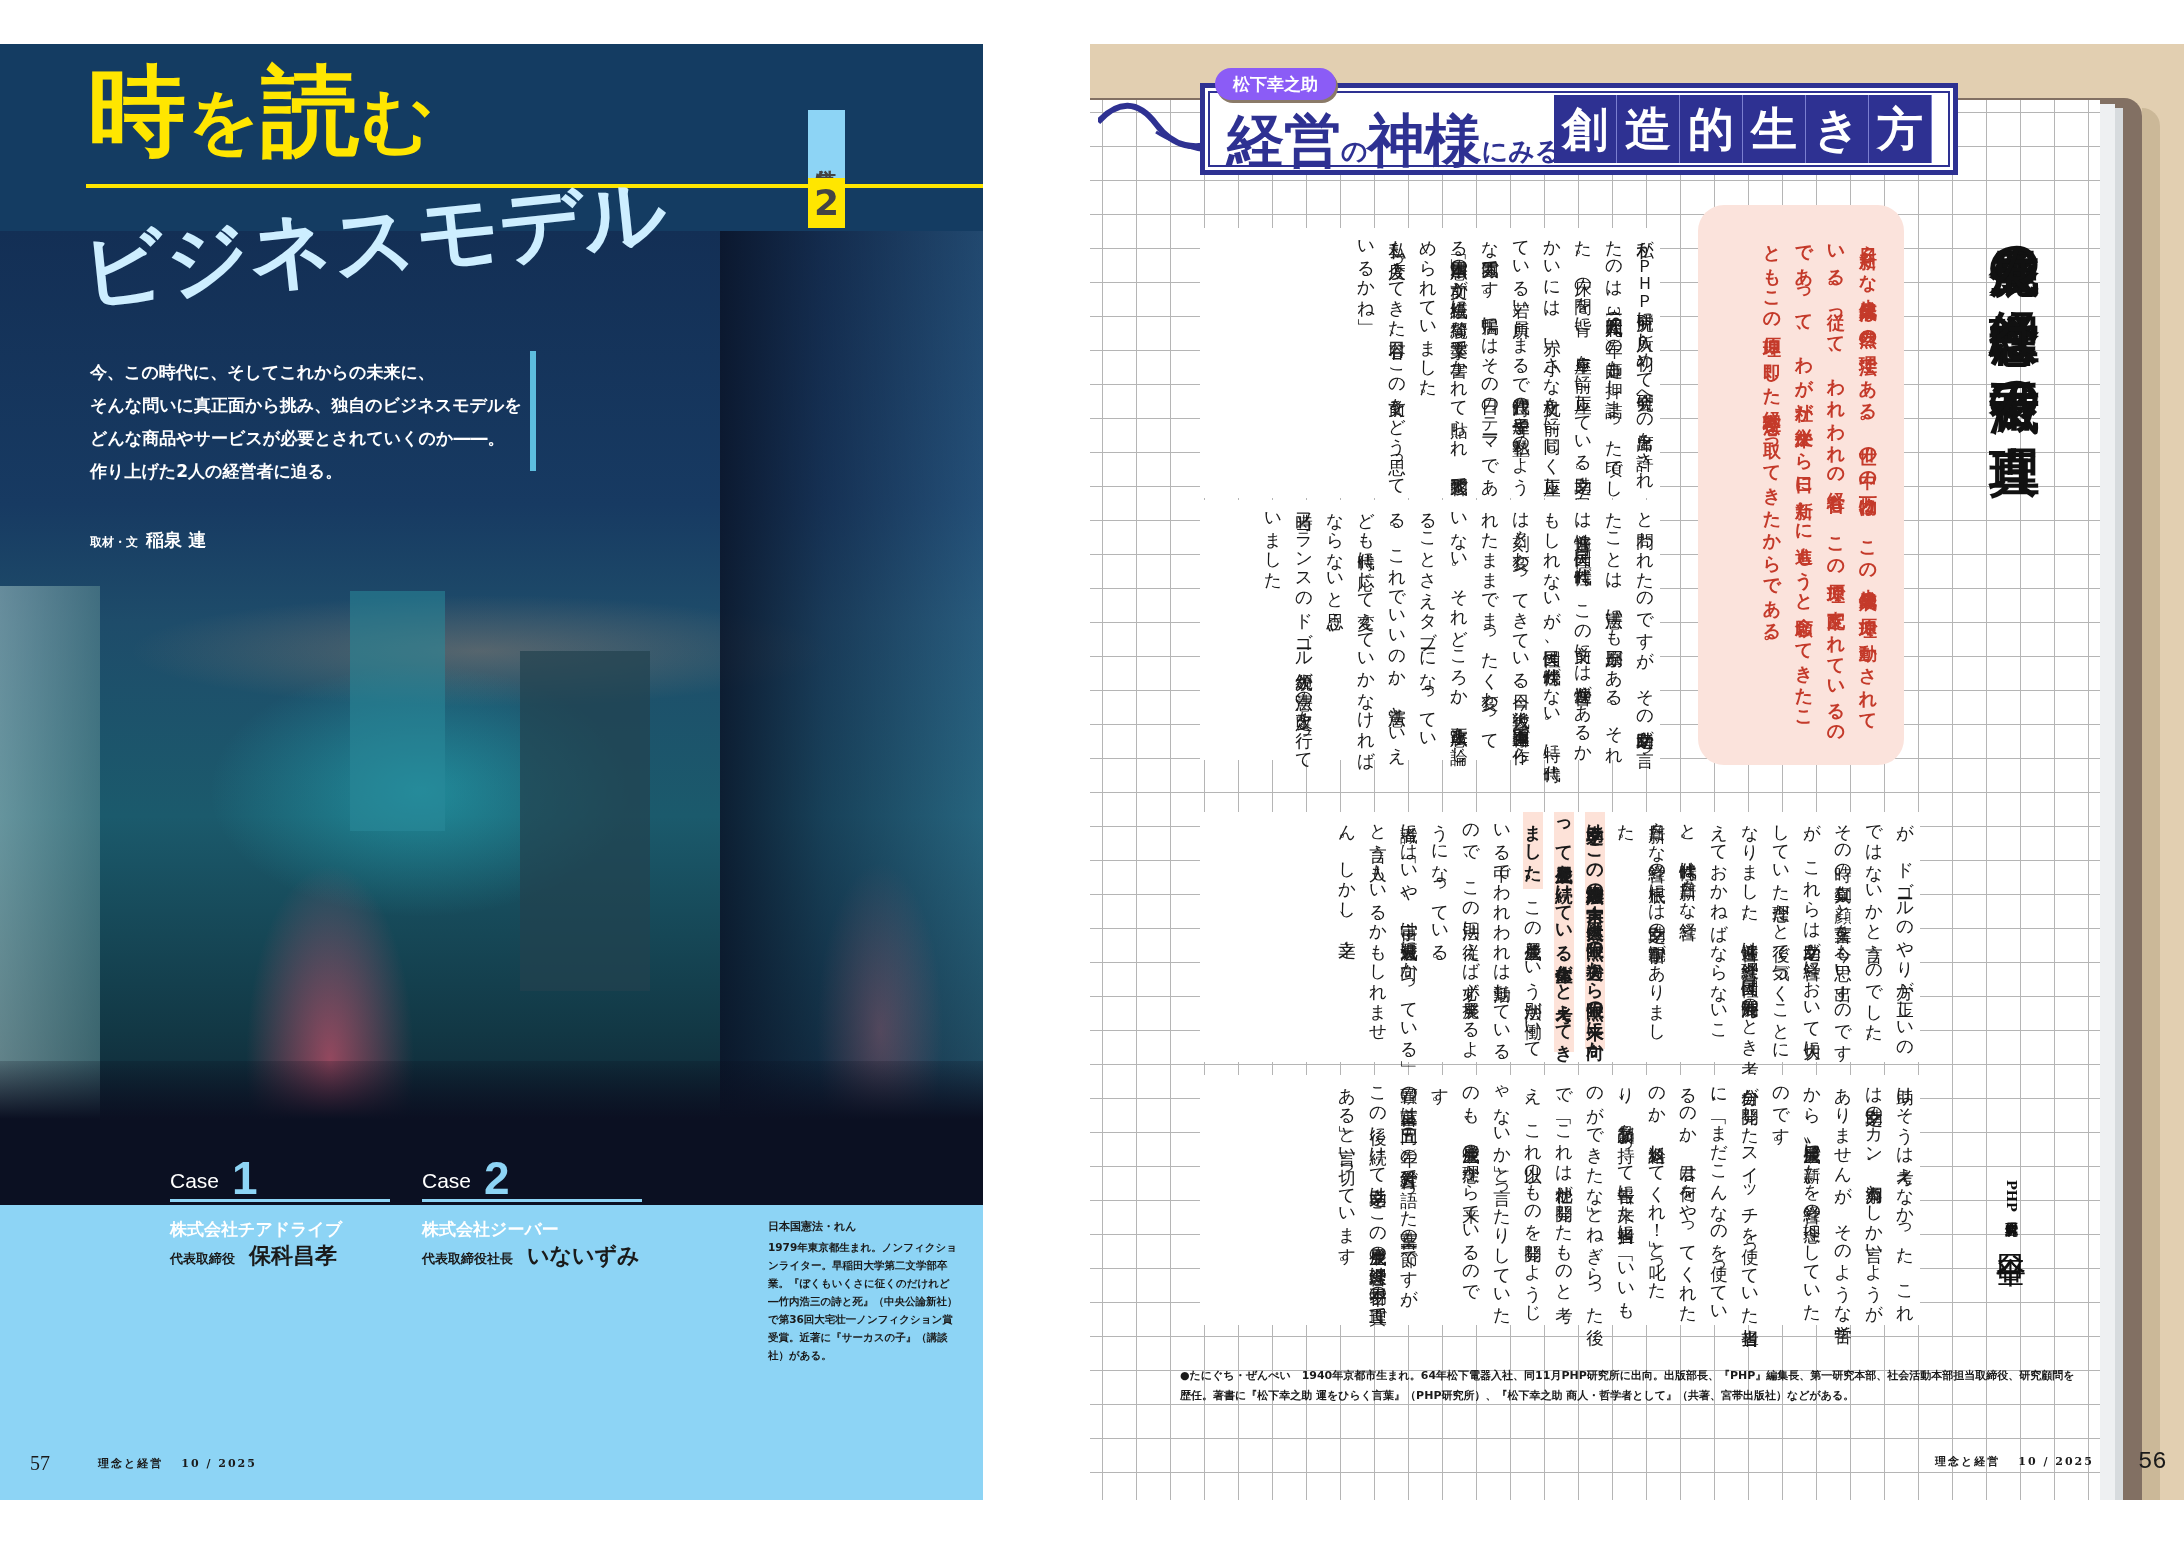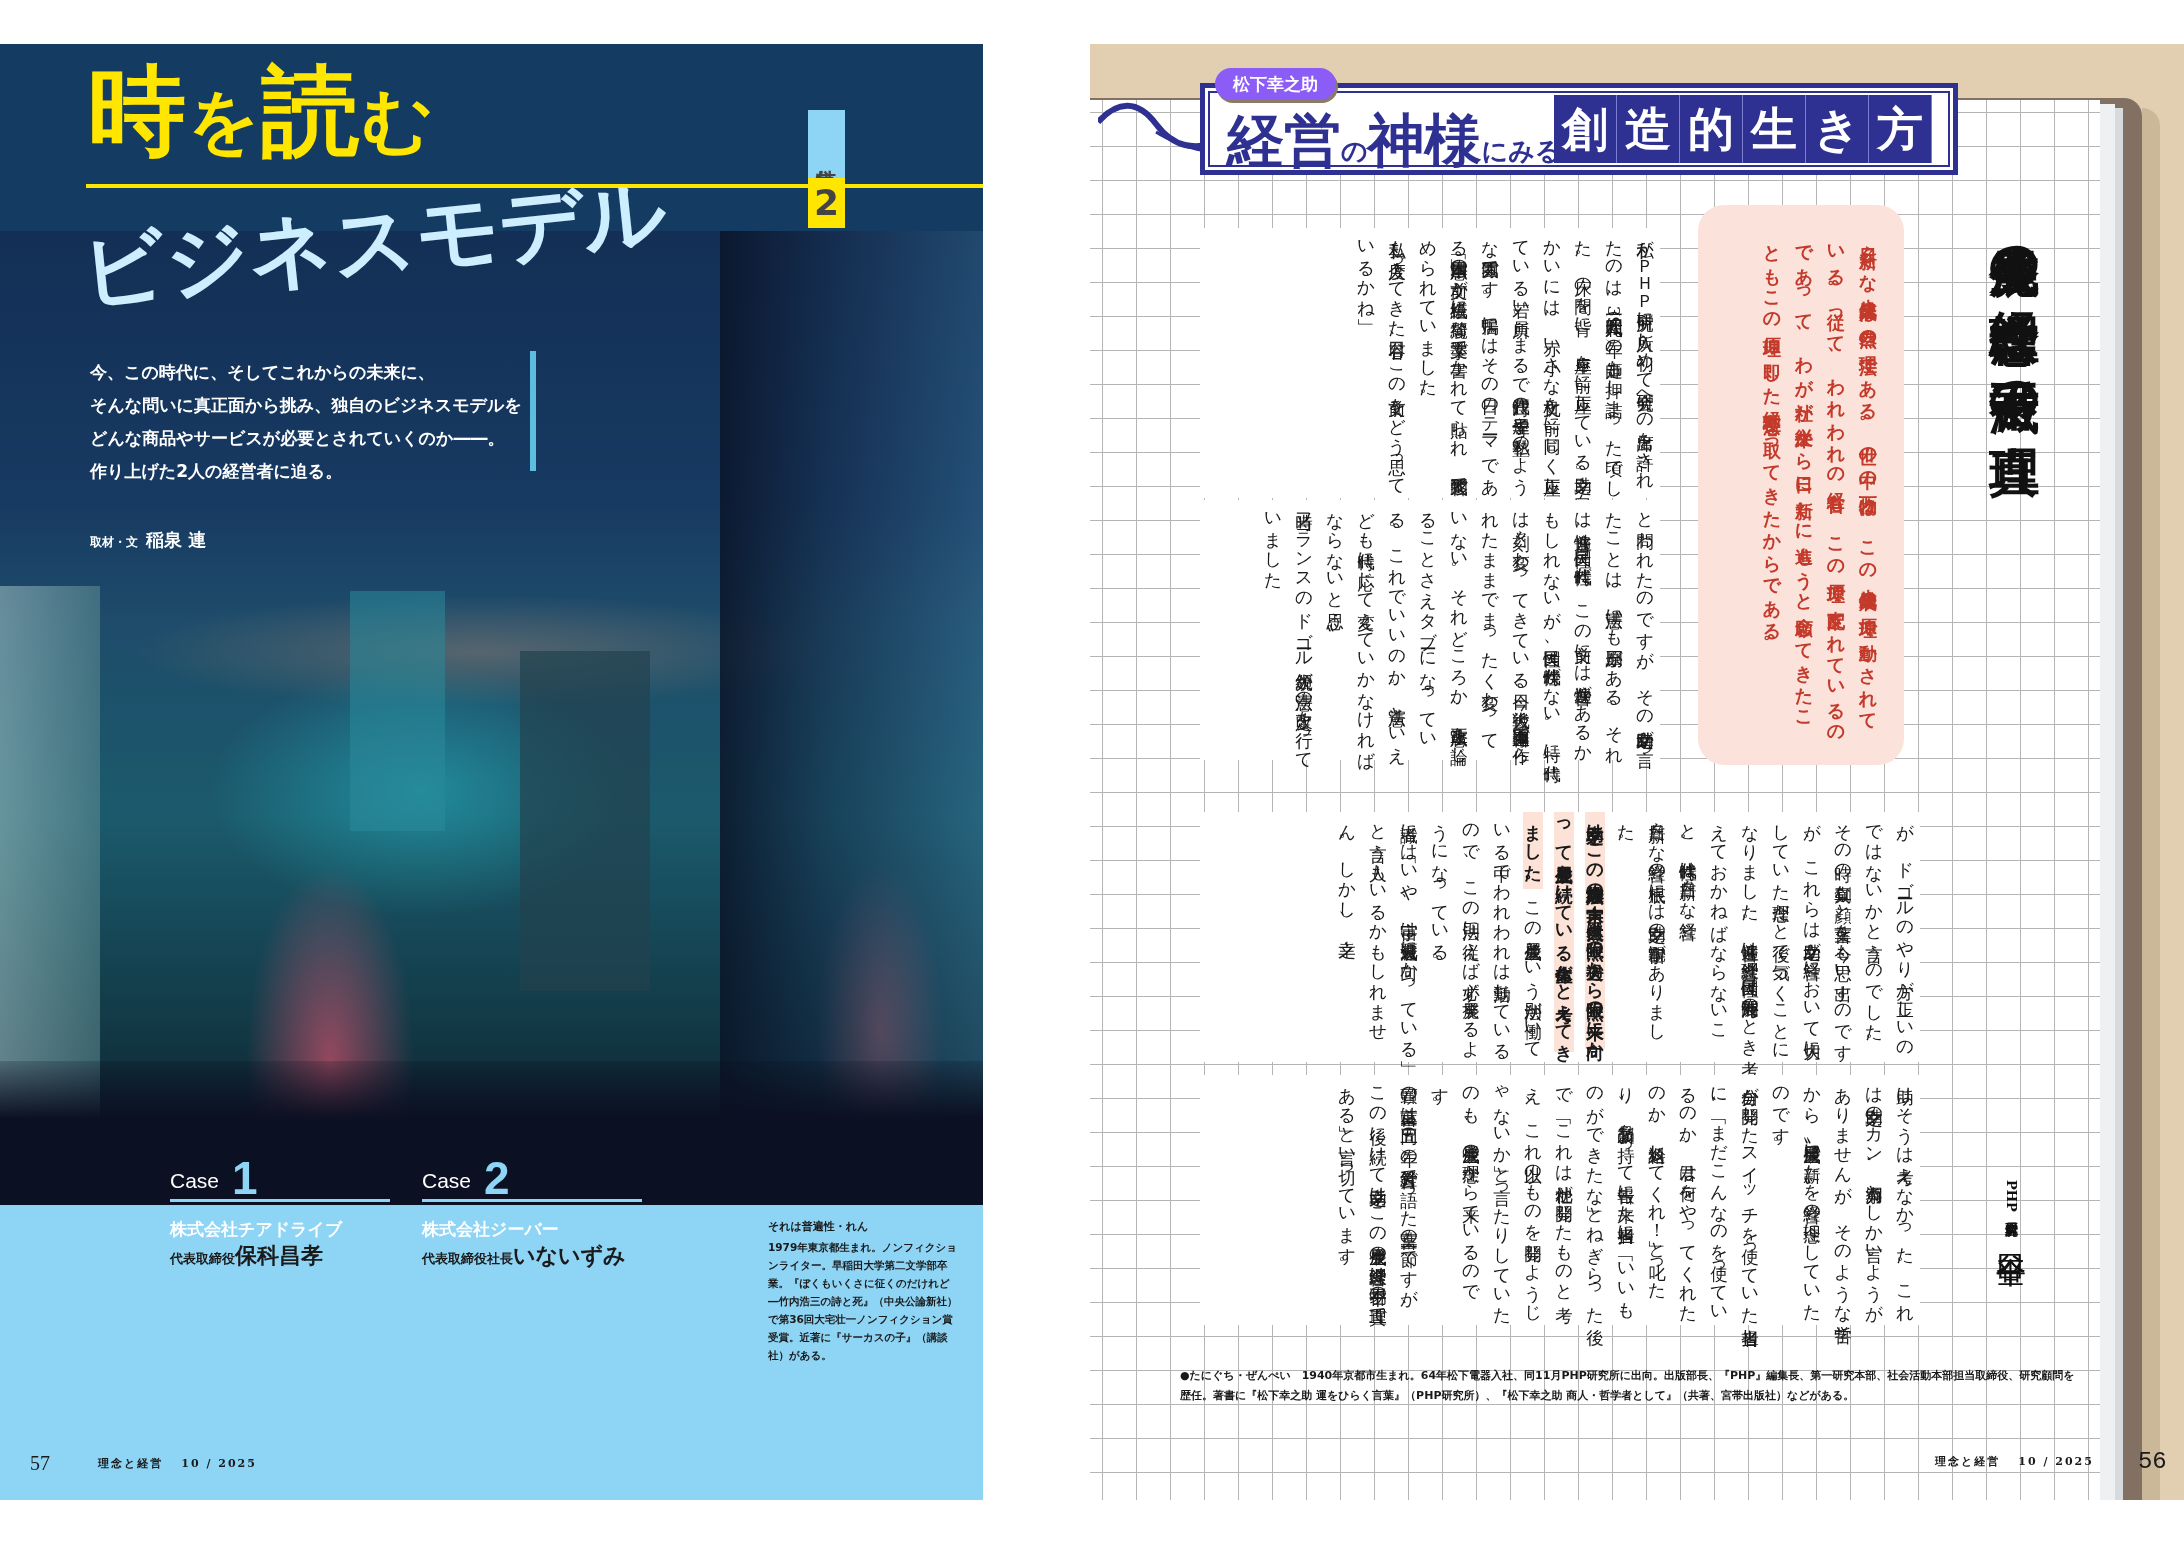--- a/index.html
+++ b/index.html
@@ -40,21 +40,21 @@
   .case { position: absolute; top: 1156px; width: 220px; height: 46px; border-bottom: 3px solid #8dd4f5; color: #fff; white-space: nowrap; }
   .case .word { font-size: 21px; font-family: "Liberation Sans", sans-serif; position: absolute; left: 0; bottom: 6px; }
   .case .num { font-size: 46px; font-weight: bold; color: #8dd4f5; position: absolute; left: 62px; bottom: -6px; font-family: "Liberation Sans", sans-serif; }
   .case1 { left: 170px; }
   .case2 { left: 422px; }
 
   .blue-band { position: absolute; left: 0; top: 1161px; width: 983px; height: 295px; background: #8dd4f5; }
   .company { position: absolute; top: 1174px; white-space: nowrap; }
   .company .co { color: #ffffff; font-weight: bold; font-size: 17px; display: block; }
   .company .role { color: #1a1a1a; font-weight: bold; font-size: 13px; }
-  .company .person { color: #1a1a1a; font-size: 22px; font-weight: bold; }
+  .company .person { color: #1a1a1a; font-size: 22px; font-weight: bold; margin-left: 14px; }
   .company1 { left: 170px; }
   .company2 { left: 422px; }
   .writer { position: absolute; left: 768px; top: 1176px; width: 190px; color: #1a1a1a; font-size: 10.5px; font-weight: bold; line-height: 18px; }
   .writer .wname { font-size: 11px; margin-bottom: 2px; }
 
   .folio-left { position: absolute; left: 30px; top: 1410px; color: #1a1a1a; white-space: nowrap; }
   .folio-left .pg { font-family: "Liberation Serif", serif; font-size: 20px; vertical-align: middle; }
   .folio-left .mag { font-family: "DejaVu Serif", serif; font-size: 11px; font-weight: bold; margin-left: 48px; letter-spacing: 2px; vertical-align: middle; }
 
   
@@ -145,21 +145,21 @@
 <div class="company company1" style="top:1218px;">
   <span class="co">株式会社チアドライブ</span>
   <span class="role">代表取締役</span><span class="person">保科昌孝</span>
 </div>
 <div class="company company2" style="top:1218px;">
   <span class="co">株式会社ジーバー</span>
   <span class="role">代表取締役社長</span><span class="person">いないずみ</span>
 </div>
 
 <div class="writer" style="top:1218px;">
-  <div class="wname">それは普遍性・れん</div>
+  <div class="wname">日本国憲法・れん</div>
   <div>1979年東京都生まれ。ノンフィクションライター。早稲田大学第二文学部卒業。『ぼくもいくさに征くのだけれど―竹内浩三の詩と死』（中央公論新社）で第36回大宅壮一ノンフィクション賞受賞。近著に『サーカスの子』（講談社）がある。</div>
 </div>
 
 <div class="folio-left" style="top:1452px;">
   <span class="pg">57</span><span class="mag">理念と経営</span><span class="mag" style="margin-left:18px;">10 / 2025</span>
 </div>
 
 <div class="right-frame"></div>
 <div class="binder-shadow"></div>
 <div class="binder"></div>

